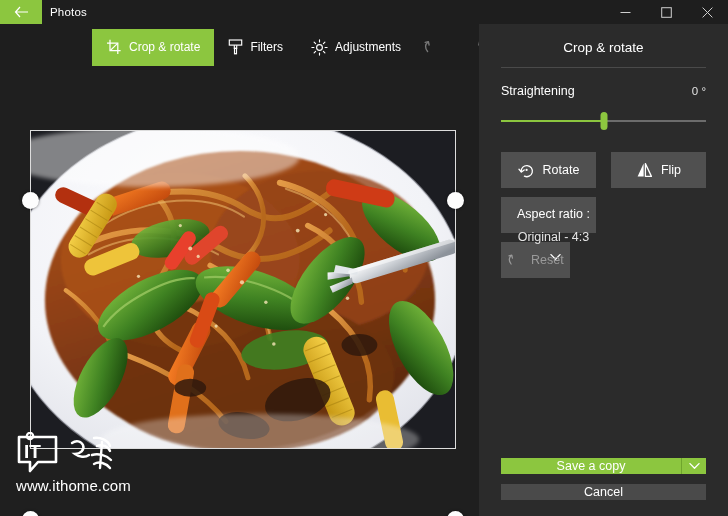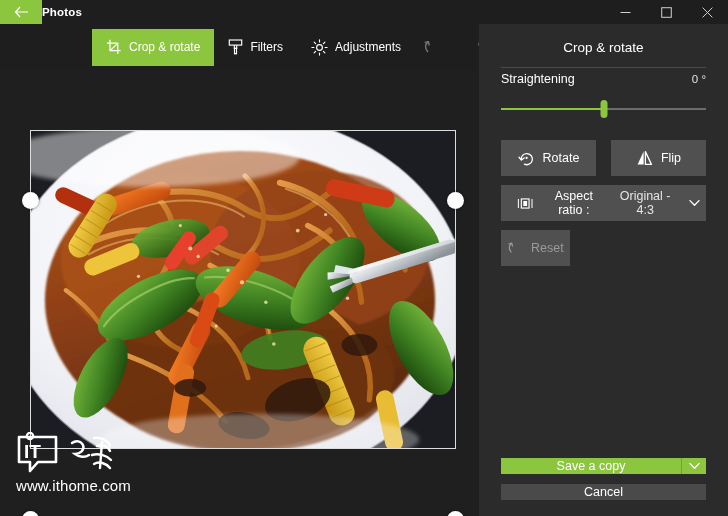--- a/index.html
+++ b/index.html
@@ -33,25 +33,24 @@
     background: #8cc63f;
     display: flex;
     align-items: center;
     justify-content: center;
     cursor: pointer;
   }
   .back-btn svg { display: block; }
   .app-title {
     display: flex;
     align-items: center;
-    padding-left: 0;
+    padding-left: 8px;
     font-size: 11.5px;
     color: #ffffff;
     letter-spacing: .2px;
-    font-weight: bold;
   }
   .win-ctrls {
     margin-left: auto;
     display: flex;
     align-items: stretch;
   }
   .win-btn {
     width: 41px;
     display: flex;
     align-items: center;
@@ -162,21 +161,21 @@
     text-align: center;
     color: #ffffff;
     font-size: 13.5px;
   }
   .panel-divider {
     margin: 12px 22px 0 22px;
     height: 1px;
     background: #4a4a4a;
   }
   .slider-row {
-    margin: 4px 22px 0 22px;
+    margin: 16px 22px 0 22px;
     display: flex;
     justify-content: space-between;
     align-items: center;
     color: #ffffff;
     font-size: 12.5px;
   }
   .slider-val { color: #e2e2e2; font-size: 11.5px; }
   .slider-track-wrap {
     position: relative;
     margin: 14px 22px 0 22px;
@@ -222,20 +221,21 @@
     cursor: pointer;
     border: none;
     font-family: "Liberation Sans", sans-serif;
   }
   .pbtn.wide {
     margin: 9px 22px 0 22px;
     height: 36px;
     justify-content: flex-start;
     padding-left: 16px;
     gap: 9px;
+    flex-direction: column;
   }
   .pbtn.disabled {
     color: #9a9a9a;
     cursor: default;
   }
   .ar-label { color: #ffffff; }
   .ar-value { color: #e5e5e5; }
   .ar-chev { margin-left: 4px; display: flex; align-items: center; }
 
   

